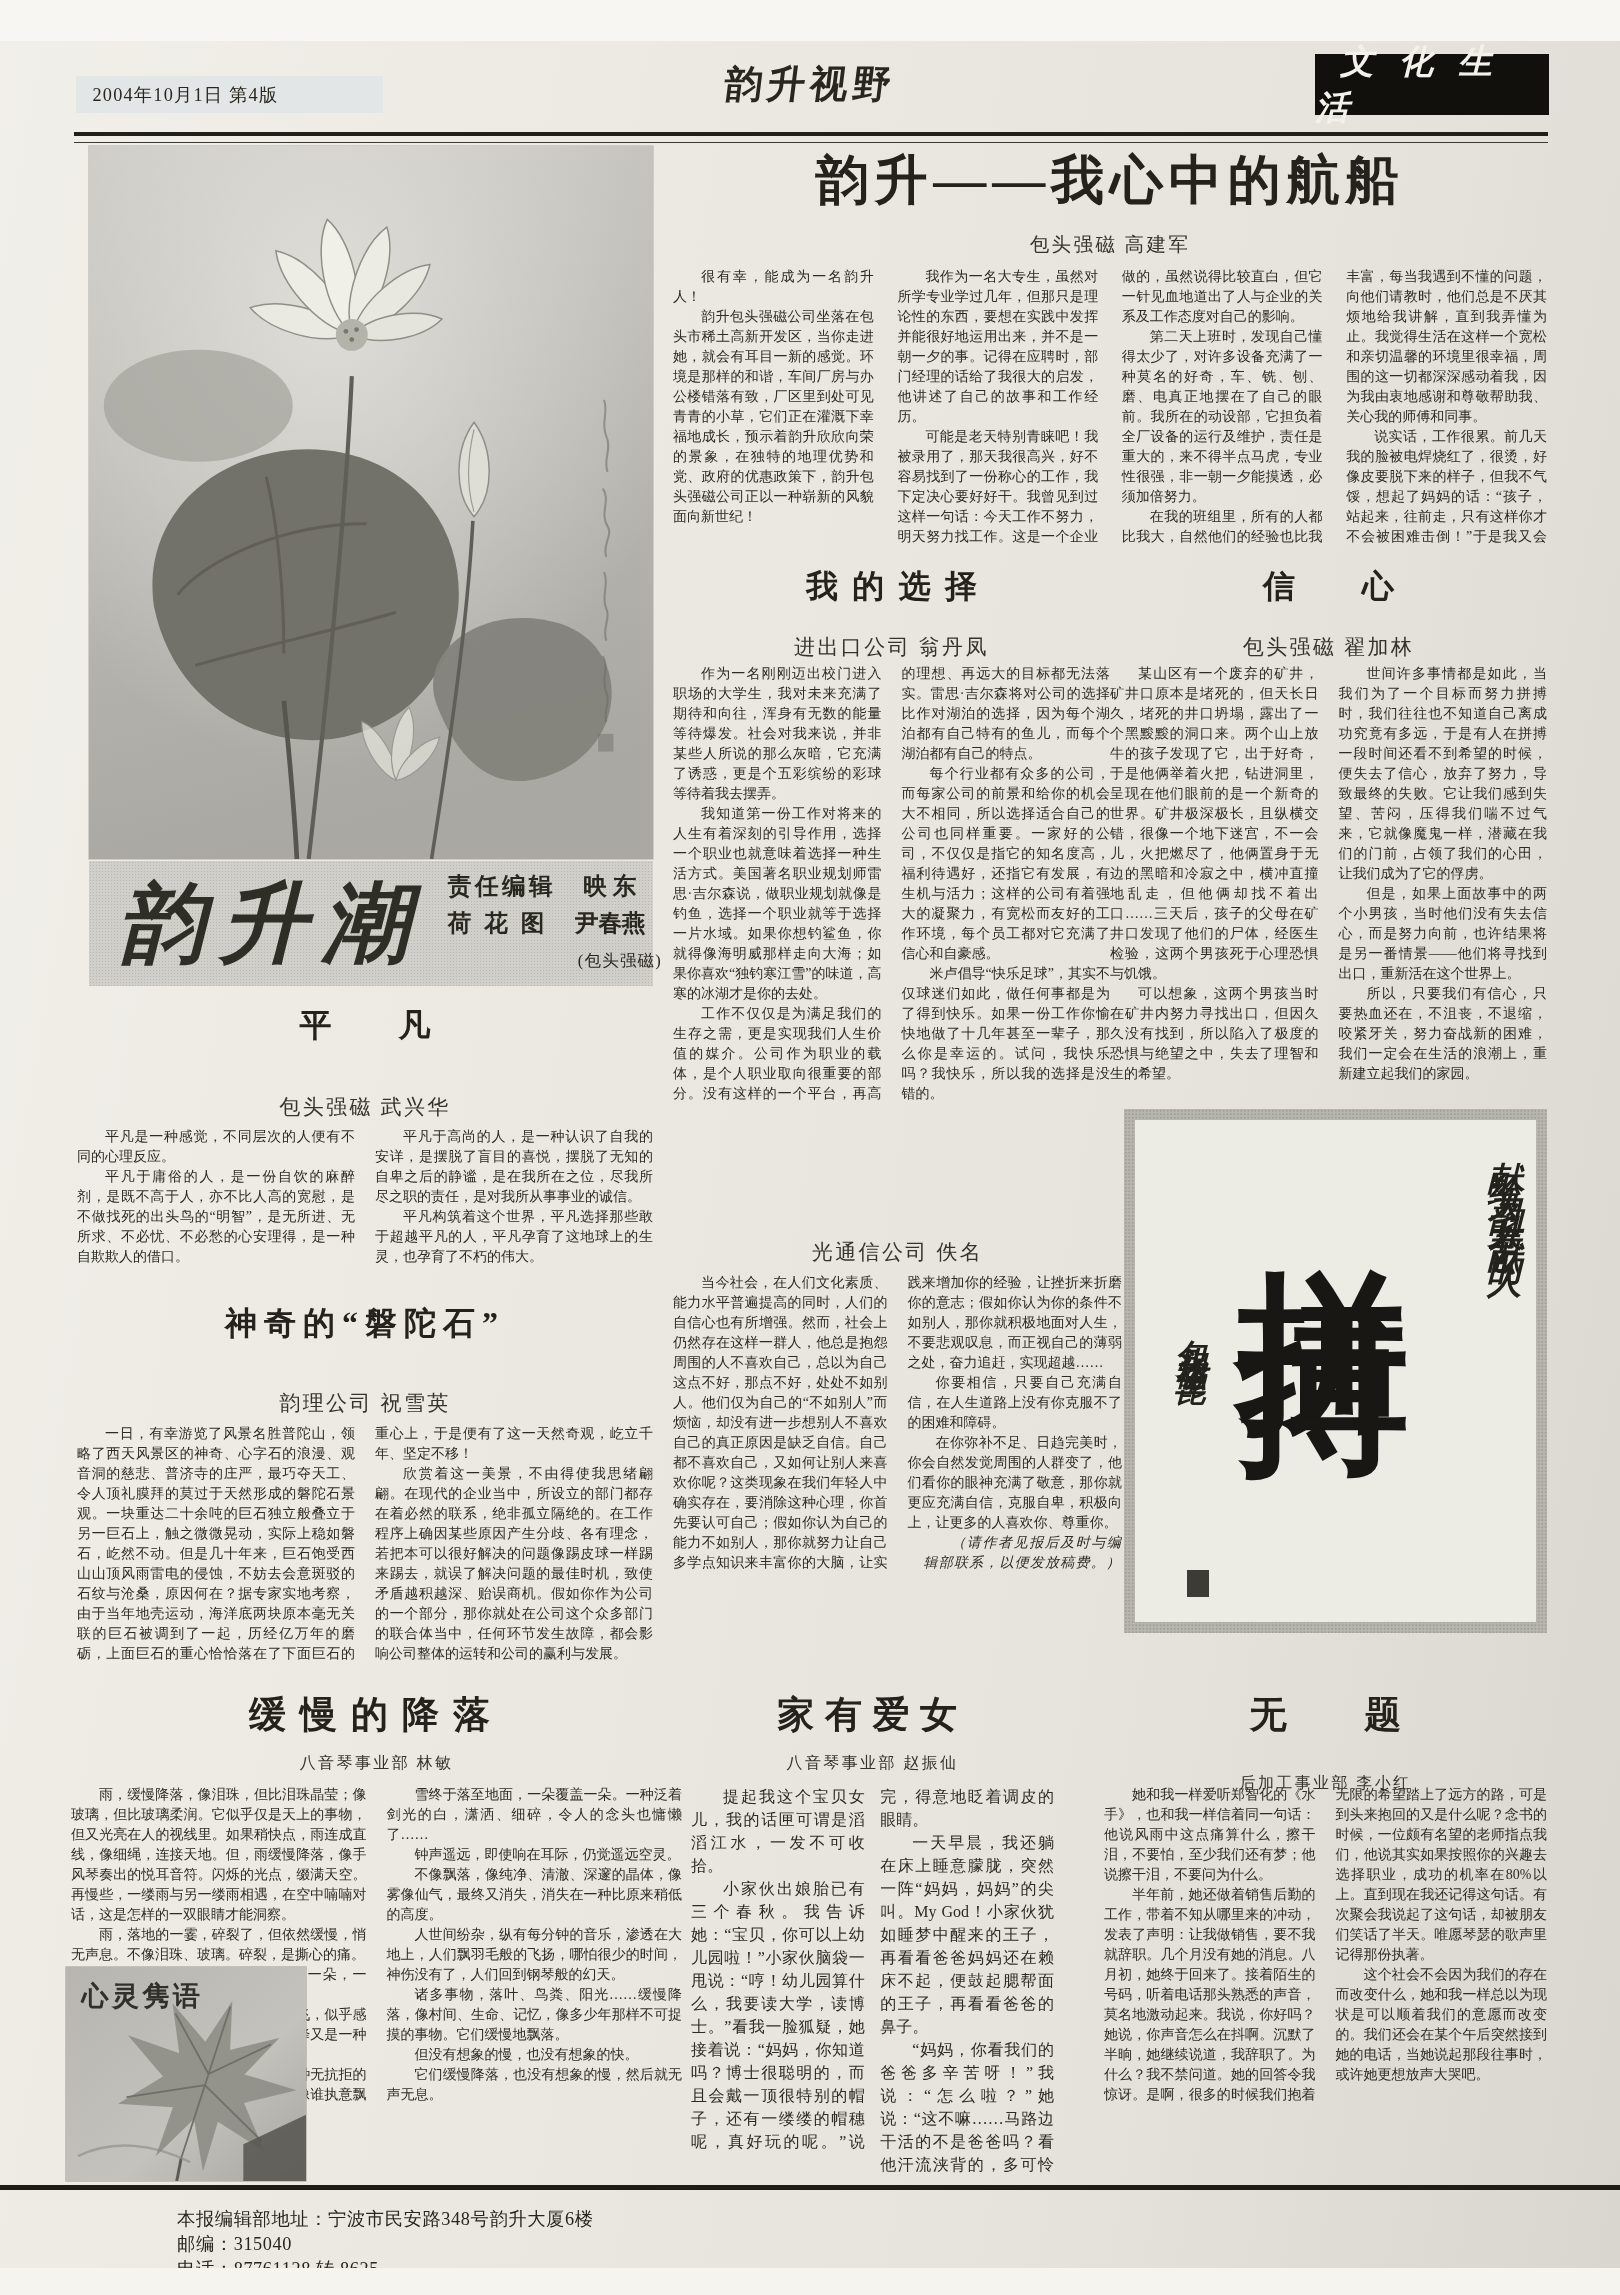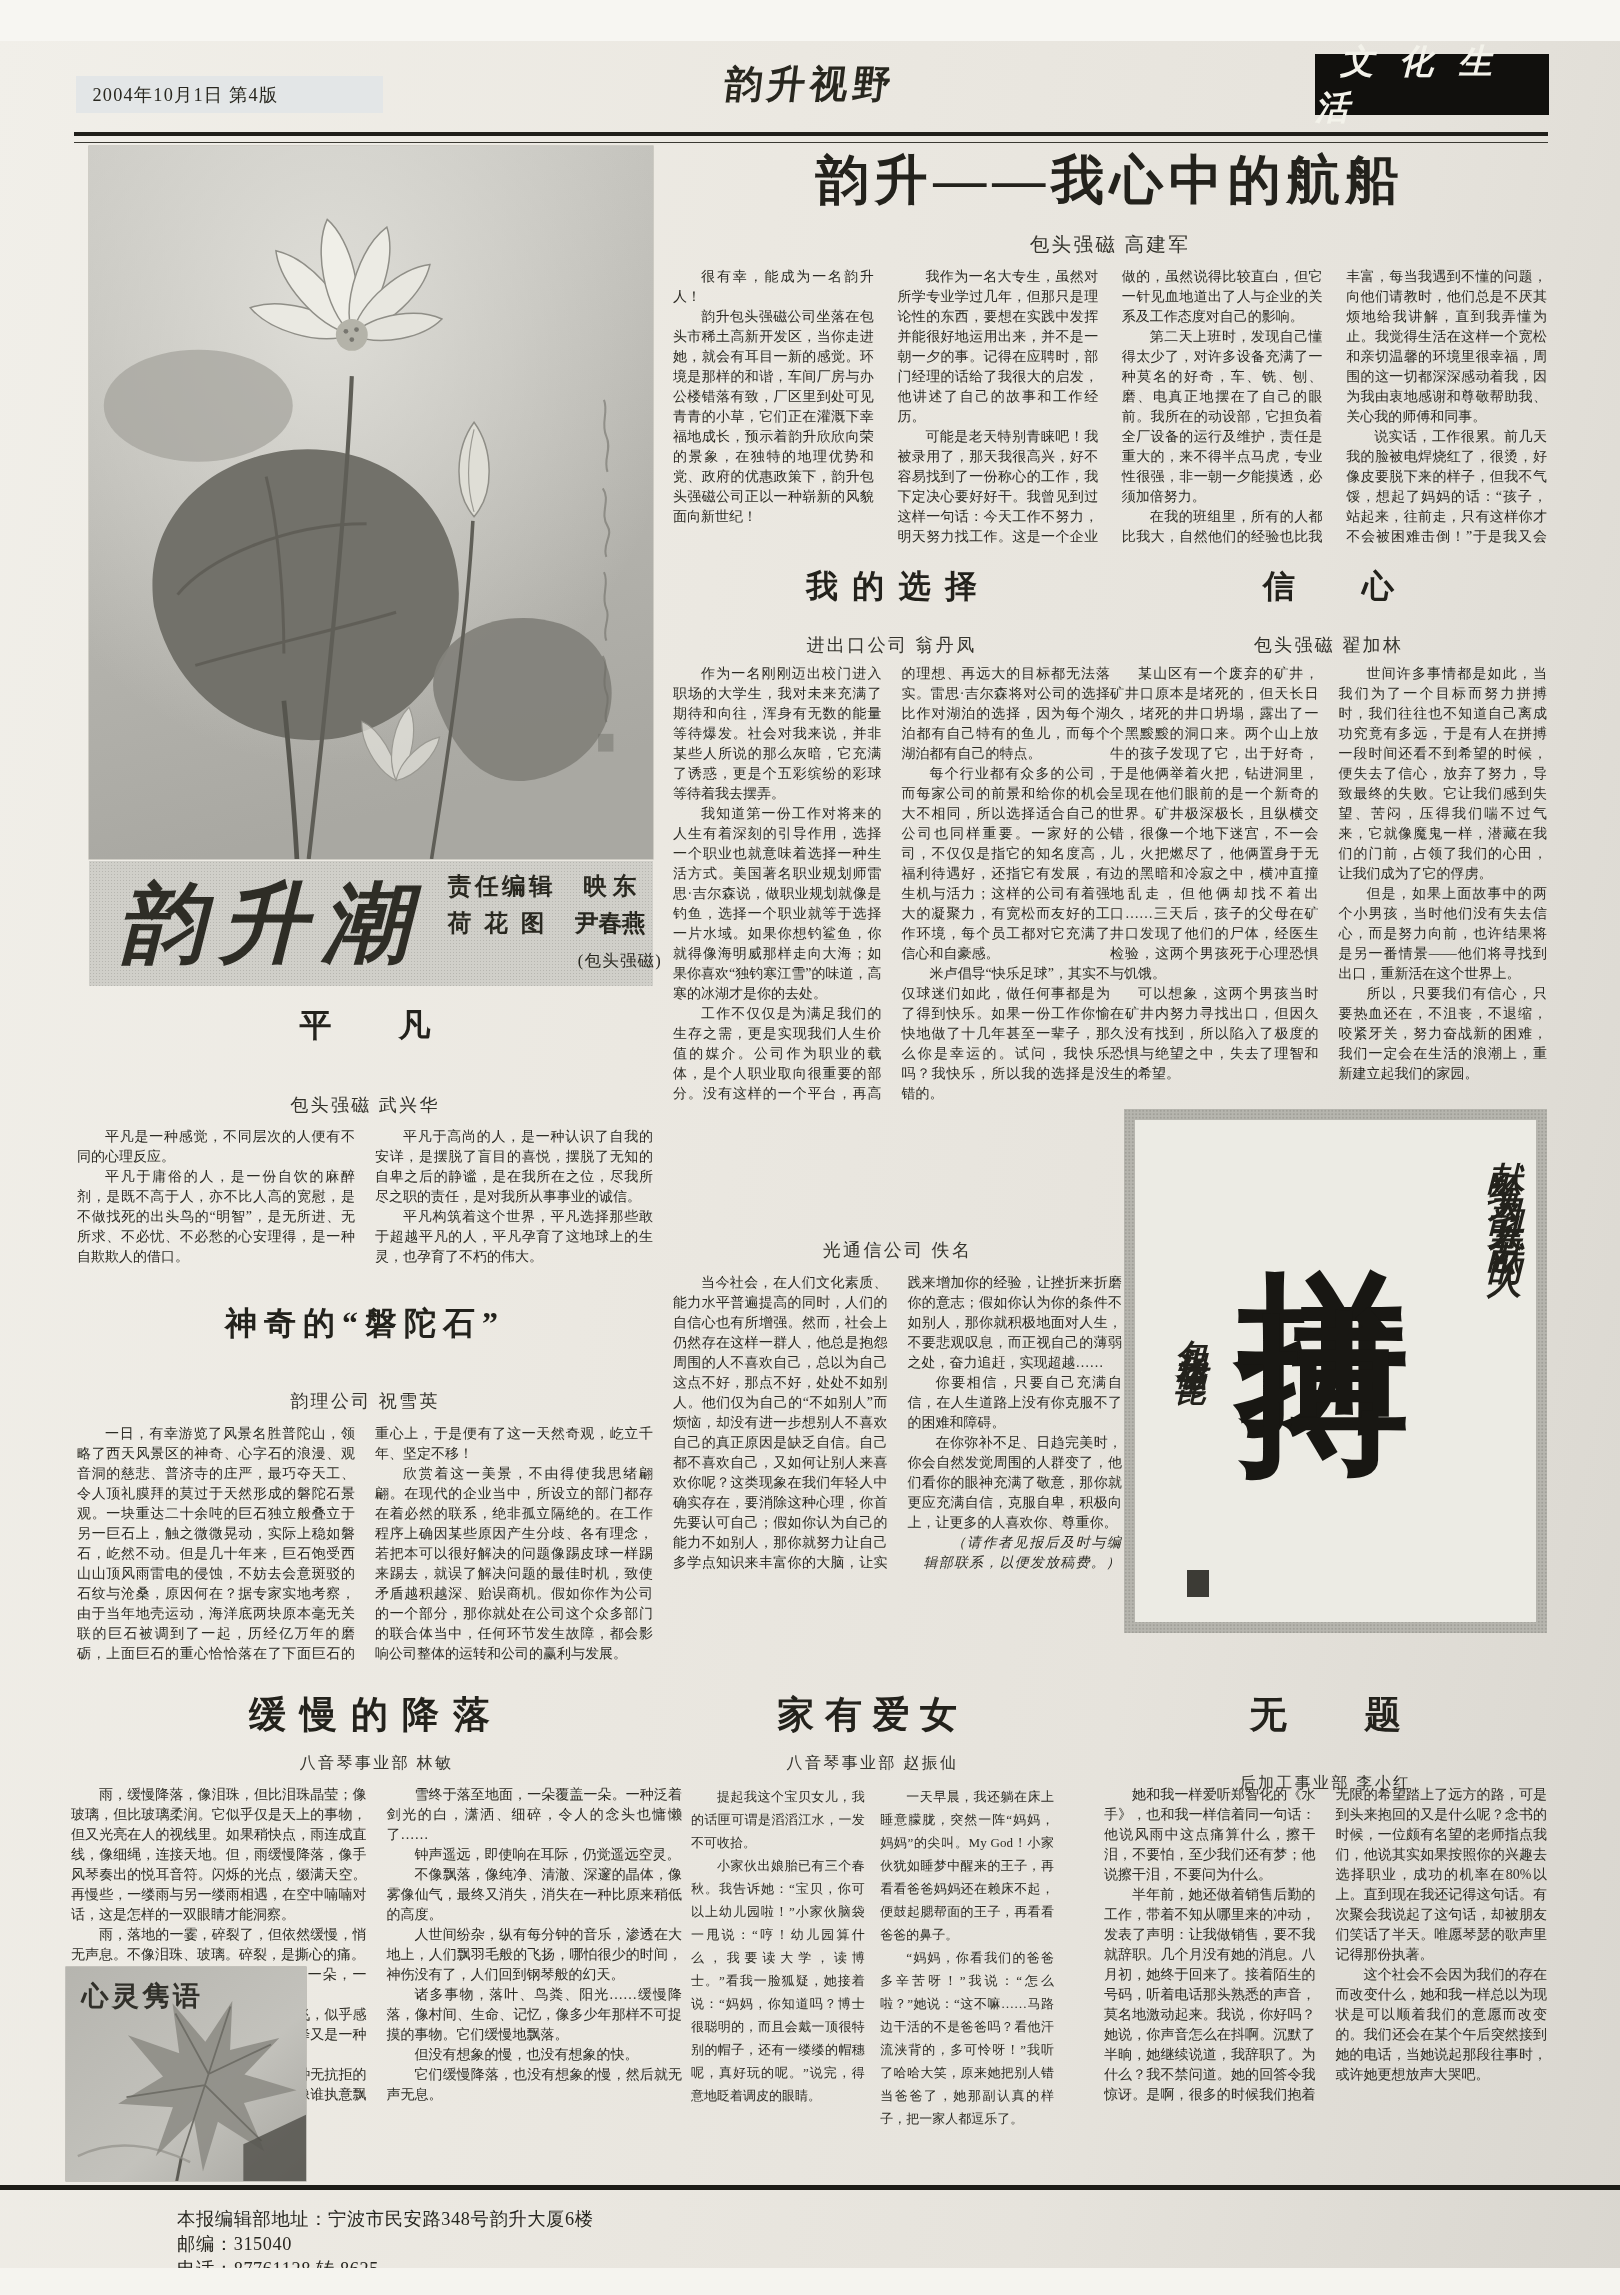--- a/index.html
+++ b/index.html
@@ -27,28 +27,28 @@
   .band-credits{margin-left:23.6px;font-size:23.6px;font-weight:bold;line-height:37px;white-space:nowrap;}
   .band-credits .lab{letter-spacing:3.5px;margin-right:27px;}
   .band-org{font-size:16.5px;font-weight:normal;letter-spacing:1.2px;padding-left:130px;}
   
   .art-title{font-weight:bold;text-align:center;color:#23221c;}
   .t-xl{font-size:53px;letter-spacing:5.9px;}
   .t-lg{font-size:32px;}
   .t-md{font-size:37px;}
   .sp2{letter-spacing:2.1em;text-indent:2.1em;}
   .sp05{letter-spacing:0.45em;text-indent:0.45em;}
-  .by{font-size:18px;text-align:center;letter-spacing:2.4px;color:#34332c;}
+  .by{font-size:21px;text-align:center;letter-spacing:2.4px;color:#34332c;}
   .by-sm{font-size:16px;}
   .bt{font-size:14px;line-height:20px;text-align:justify;color:#2c2b24;overflow:hidden;}
   .bt p{text-indent:2em;}
   .bt .note{font-style:italic;letter-spacing:1.2px;margin-left:16px;}
   .cols2{column-count:2;column-gap:20px;}
   .cols4{column-count:4;column-gap:23.6px;}
-  .bt-lg{font-size:13px;line-height:23px;}
+  .bt-lg{font-size:16px;line-height:23px;}
   
   .pinbo{left:1124px;top:1109px;width:423px;height:524px;background-color:#b6b5ae;
          background-image:radial-gradient(circle,#a09f98 0.8px,transparent 0.9px);background-size:3.5px 3.5px;padding:10.6px;}
   .pinbo-inner{position:relative;width:100%;height:100%;background:#ecebe4;}
   .pinbo-main{position:absolute;left:47%;top:10.6px;transform:translateX(-50%);writing-mode:vertical-rl;
               font-size:172px;font-weight:bold;line-height:1;letter-spacing:33px;color:#181713;}
   .pinbo-ded{position:absolute;right:9.4px;top:14px;height:calc(100% - 28px);writing-mode:vertical-rl;
              font-size:34px;font-weight:bold;font-style:italic;letter-spacing:13px;color:#23221c;}
   .pinbo-sig{position:absolute;left:35px;top:195px;writing-mode:vertical-rl;font-size:31px;font-weight:bold;
              font-style:italic;letter-spacing:7px;color:#23221c;}

